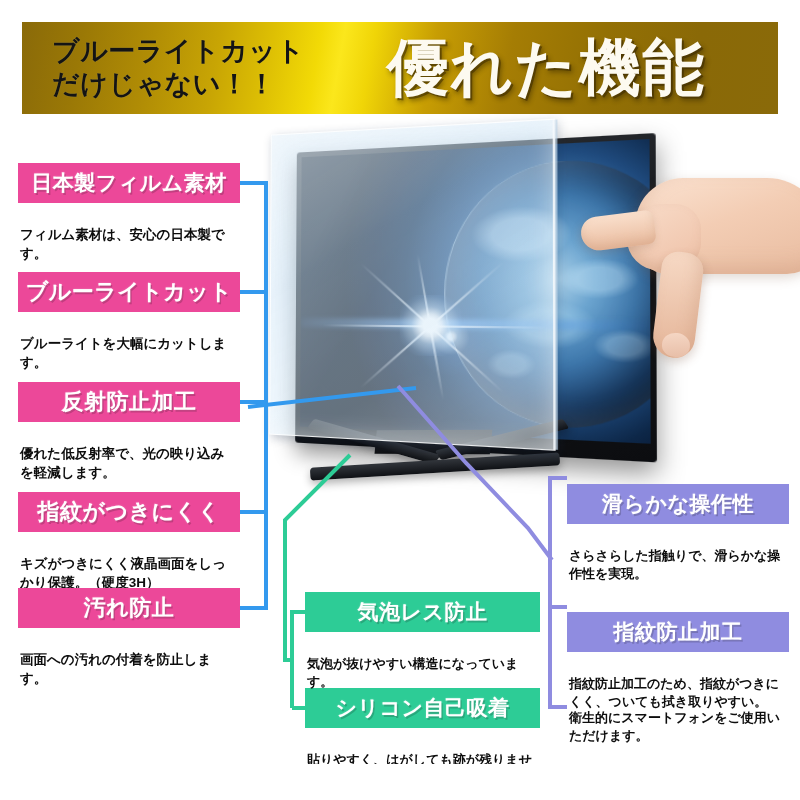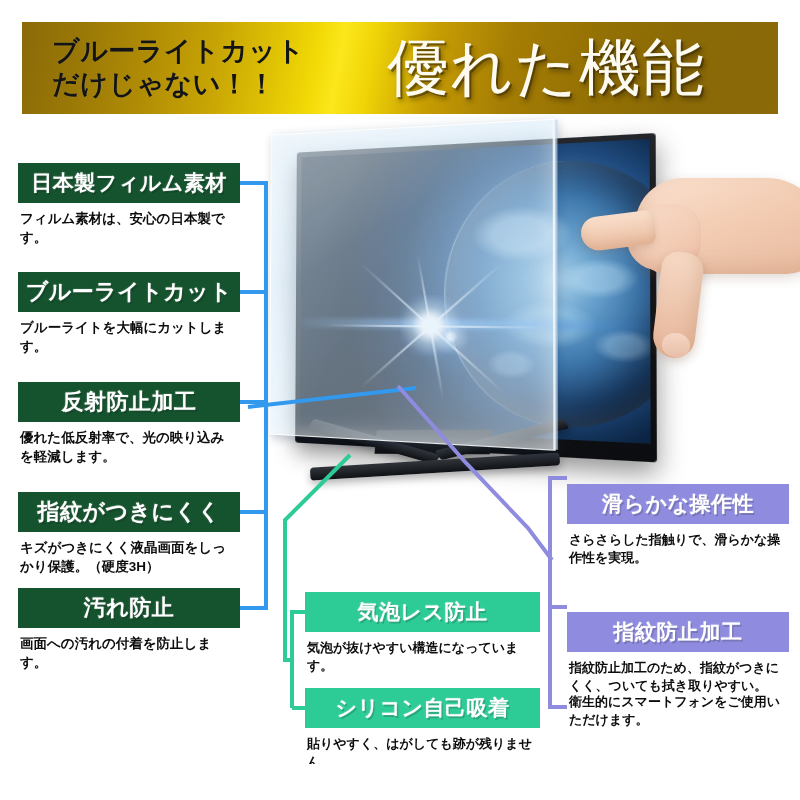--- a/index.html
+++ b/index.html
@@ -30,21 +30,21 @@
   .banner-left .bl1, .banner-left .bl2 {
     color:#141414; font-weight:bold; font-size:27px; line-height:1.22;
     letter-spacing:0.5px; white-space:nowrap;
     text-shadow:0 0 1px rgba(255,255,255,.25);
   }
   .banner-right {
     position:absolute; left:365px; top:4px; width:380px; height:84px;
     display:flex; align-items:center;
   }
   .banner-right .br1 {
-    color:#fdfaf0; font-weight:normal; font-size:62px; line-height:1;
+    color:#fdfaf0; font-weight:bold; font-size:62px; line-height:1;
     letter-spacing:1px; white-space:nowrap;
     text-shadow: 2px 2px 0 rgba(60,42,2,.55), 3px 4px 5px rgba(40,28,0,.45);
   }
 
   
   .photo { position:absolute; left:250px; top:130px; width:420px; height:390px; }
 
   .tv-body {
     position:absolute; left:46px; top:22px; width:330px; height:290px;
     background:linear-gradient(170deg,#2b2e33 0%,#16181b 40%,#0c0d10 100%);
@@ -165,24 +165,24 @@
 
   
   .feat { position:absolute; }
   .feat .cap {
     height:40px; display:flex; align-items:center; justify-content:center;
     color:#ffffff; font-weight:bold; font-size:22px; letter-spacing:.5px;
     text-shadow: 1.5px 1.5px 0 rgba(0,0,0,.18), 0 0 2px rgba(255,255,255,.35);
     white-space:nowrap;
   }
   .feat .desc {
-    margin-top:7px; color:#0d0d0d; font-size:13.5px; line-height:1.38;
+    margin-top:23px; color:#0d0d0d; font-size:13.5px; line-height:1.38;
     font-weight:bold; padding:0 2px;
   }
-  .blue .cap  { background:#14532d; }
+  .blue .cap  { background:#ec4899; }
   .green .cap { background:#2dcc96; }
   .purple .cap{ background:#8f8ce0;margin-top:26px; }
 
   .f1 { left:18px; top:163px; width:222px; }
   .f2 { left:18px; top:272px; width:222px; }
   .f3 { left:18px; top:382px; width:222px; }
   .f4 { left:18px; top:492px; width:222px; }
   .f5 { left:18px; top:588px; width:222px; }
 
   .g1 { left:305px; top:592px; width:235px; }

